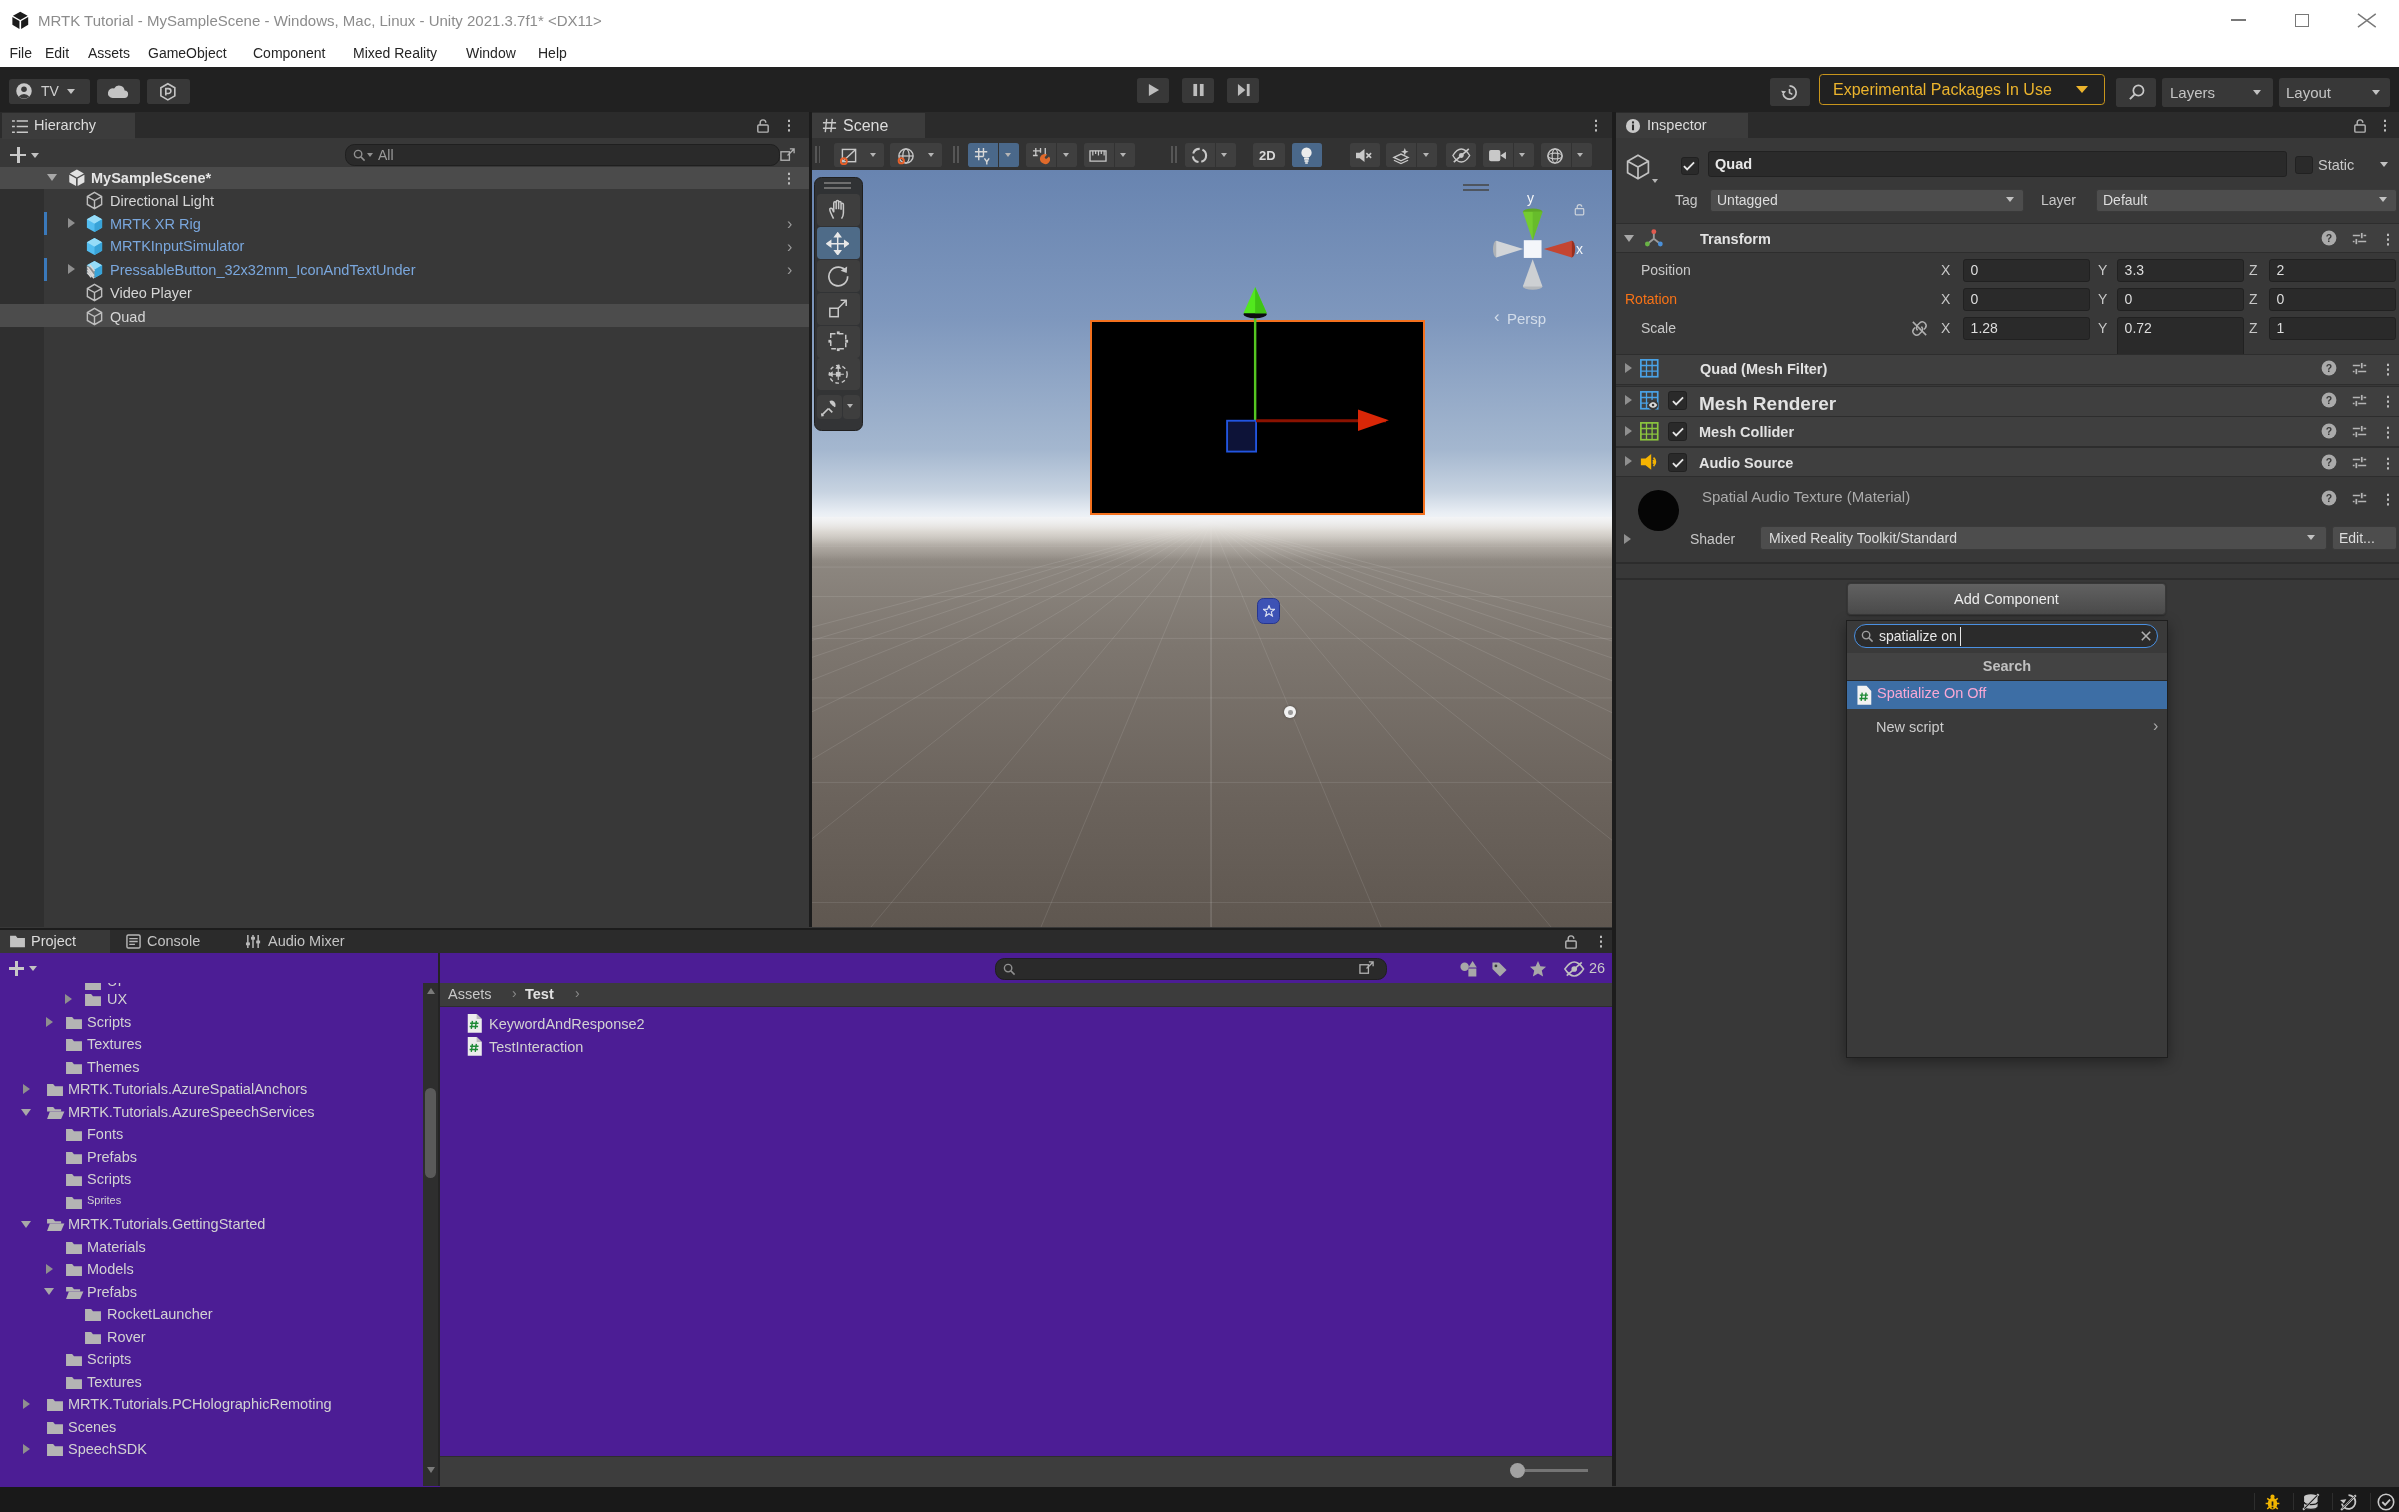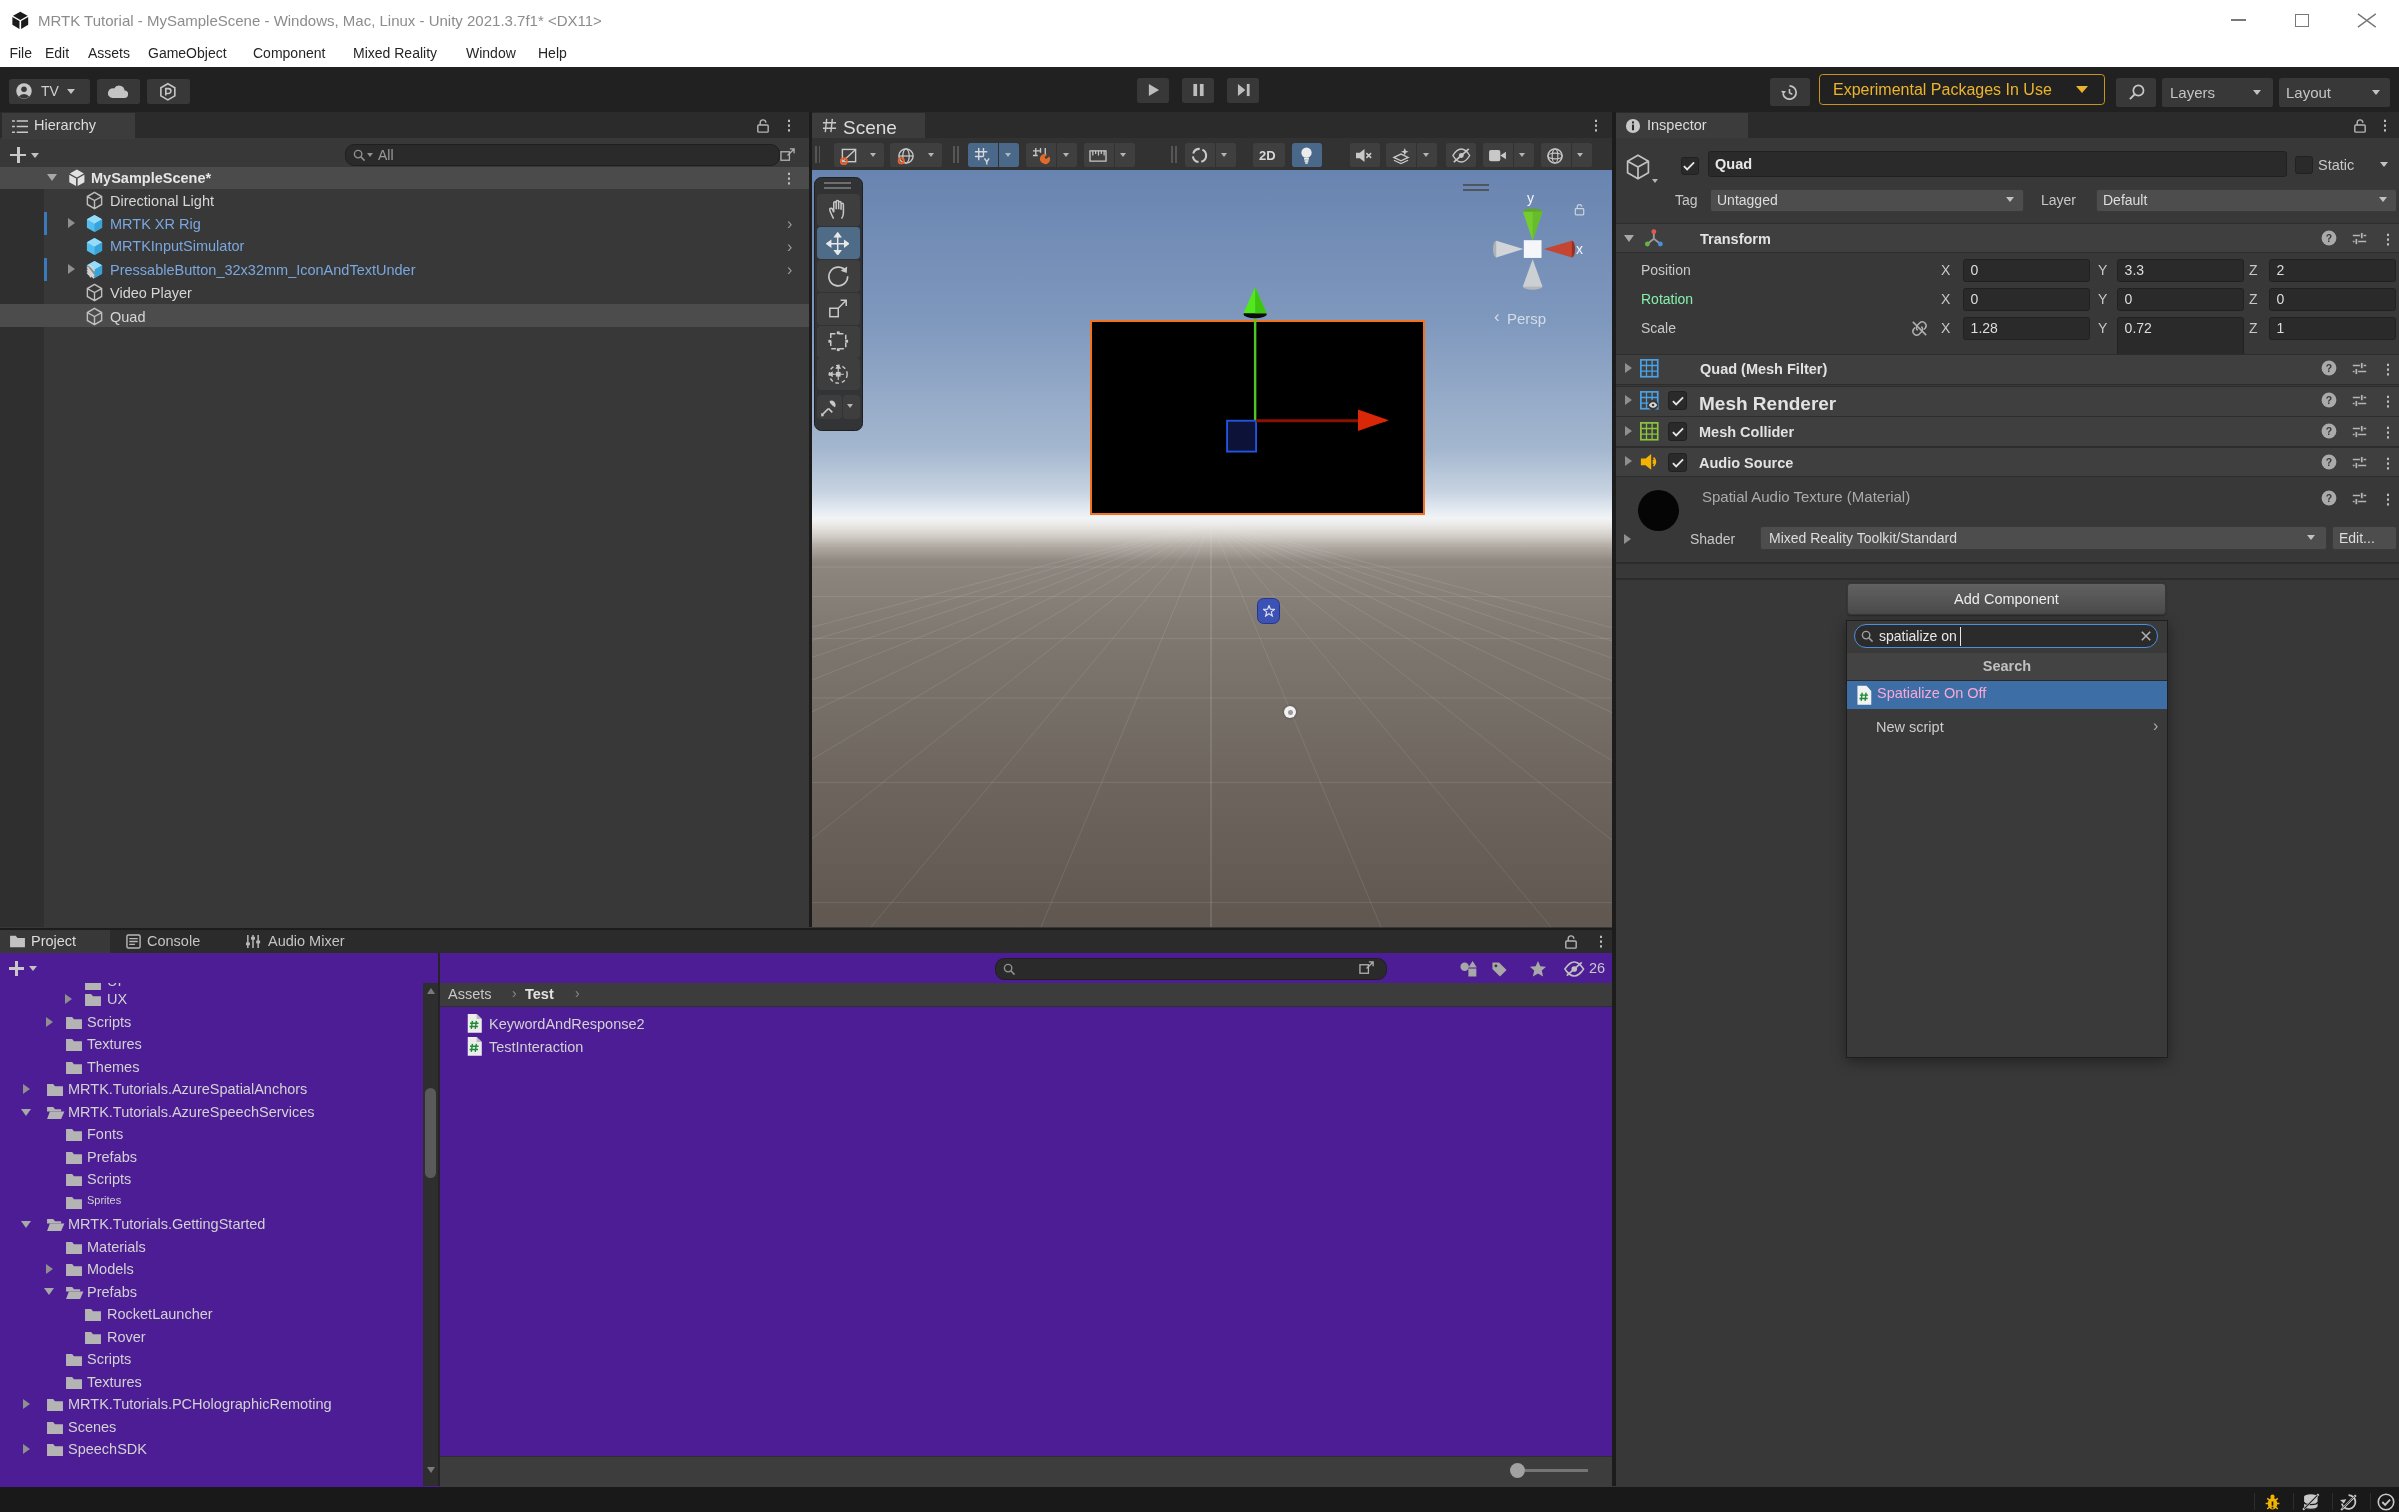--- a/index.html
+++ b/index.html
@@ -184,21 +184,21 @@
     </svg>
 <div class="a" style="left:110px;top:197px;font-size:14.5px;color:#d6d6d6">Quad</div>
 </div>
 
 <div class="a" style="left:811px;top:112px;width:801px;height:815px;background:#383838" id="scene">
 <div class="a" style="left:0;top:0;width:801px;height:26px;background:#2b2b2b"></div>
 <div class="a tab" style="left:0;top:0.9px;width:114px;height:25px"></div>
 <svg class="a" style="left:11.2px;top:5.6px" width="15" height="15" viewBox="0 0 16 16">
       <path d="M5 1 3.5 15 M11 1 9.5 15 M1 5 h14 M1 11 h14" stroke="#c8c8c8" stroke-width="1.5" fill="none"></path>
     </svg>
-<div class="a" style="left:32px;top:4.7px;font-size:19px;color:#dcdcdc">Scene</div>
+<div class="a" style="left:32px;top:4.7px;font-size:16px;color:#dcdcdc">Scene</div>
 <div class="a kebab" style="left:778px;top:4.7px">⋮</div>
 
 <div class="a" style="left:0;top:26px;width:801px;height:32px;background:#323232"></div>
 <div class="a" style="left:3.7px;top:34px;width:1.9px;height:17px;background:#565656"></div>
 <div class="a" style="left:7.5px;top:34px;width:1.9px;height:17px;background:#565656"></div>
 <div class="a" style="left:22.5px;top:31px;width:30px;height:24px;background:#3f3f3f;border-radius:2.8px 0 0 2.8px"></div>
 <div class="a" style="left:53px;top:31px;width:19.7px;height:24px;background:#3f3f3f;border-radius:0 2.8px 2.8px 0"></div>
 <svg class="a" style="left:29px;top:36px" width="18" height="17" viewBox="0 0 19 18">
       <rect x="2.5" y="1.5" width="14" height="13" fill="none" stroke="#c8c8c8" stroke-width="1.5"></rect>
       <path d="M16.5 1.5 2.5 14.5" stroke="#c8c8c8" stroke-width="1.5"></path>
@@ -659,21 +659,21 @@
       <rect x="4.5" y="9.4" width="3" height="7" fill="#b5b5b5" stroke="#3f3f3f" stroke-width="1"></rect>
     </svg>
 <div class="a kebab" style="left:765px;top:119px">⋮</div>
 <div class="a" style="left:25px;top:150px;color:#c8c8c8">Position</div>
 <div class="a" style="left:325px;top:150px;color:#c8c8c8">X</div>
 <div class="a fld" style="left:347px;top:147px;width:127px;height:22.5px;padding:1.9px 0 0 6.6px">0</div>
 <div class="a" style="left:482px;top:150px;color:#c8c8c8">Y</div>
 <div class="a fld" style="left:501px;top:147px;width:127px;height:22.5px;padding:1.9px 0 0 6.6px">3.3</div>
 <div class="a" style="left:633px;top:150px;color:#c8c8c8">Z</div>
 <div class="a fld" style="left:653px;top:147px;width:127px;height:22.5px;padding:1.9px 0 0 6.6px">2</div>
-<div class="a" style="left:25px;top:179px;color:#86efac">Rotation</div>
+<div class="a" style="left:9px;top:179px;color:#f97316">Rotation</div>
 <div class="a" style="left:325px;top:179px;color:#c8c8c8">X</div>
 <div class="a fld" style="left:347px;top:176px;width:127px;height:22.5px;padding:1.9px 0 0 6.6px">0</div>
 <div class="a" style="left:482px;top:179px;color:#c8c8c8">Y</div>
 <div class="a fld" style="left:501px;top:176px;width:127px;height:22.5px;padding:1.9px 0 0 6.6px">0</div>
 <div class="a" style="left:633px;top:179px;color:#c8c8c8">Z</div>
 <div class="a fld" style="left:653px;top:176px;width:127px;height:22.5px;padding:1.9px 0 0 6.6px">0</div>
 <div class="a" style="left:25px;top:208px;color:#c8c8c8">Scale</div>
 <svg class="a" style="left:294px;top:207px" width="19" height="19" viewBox="0 0 20 20">
       <path d="M8 12 a4 4 0 0 1 0-5.6 l2.5-2.5 a4 4 0 0 1 5.6 5.6 L14.5 11 M12 8 a4 4 0 0 1 0 5.6 l-2.5 2.5 a4 4 0 0 1-5.6-5.6 L5.5 9" fill="none" stroke="#b0b0b0" stroke-width="1.6"></path>
       <path d="M3 3 17 17" stroke="#b0b0b0" stroke-width="1.6"></path>

